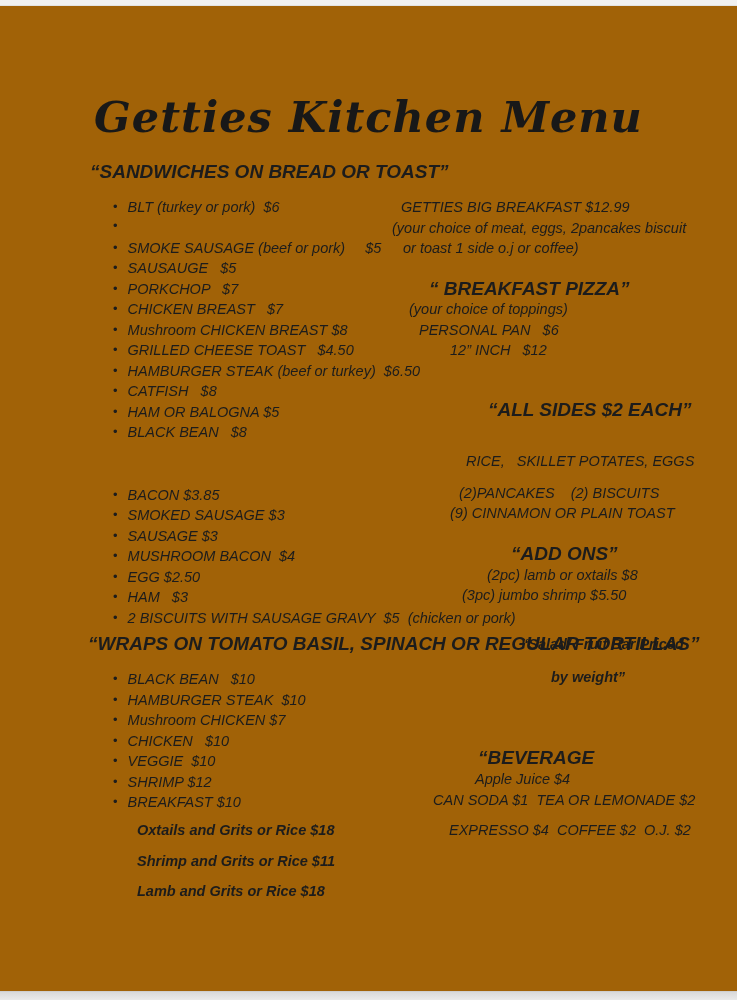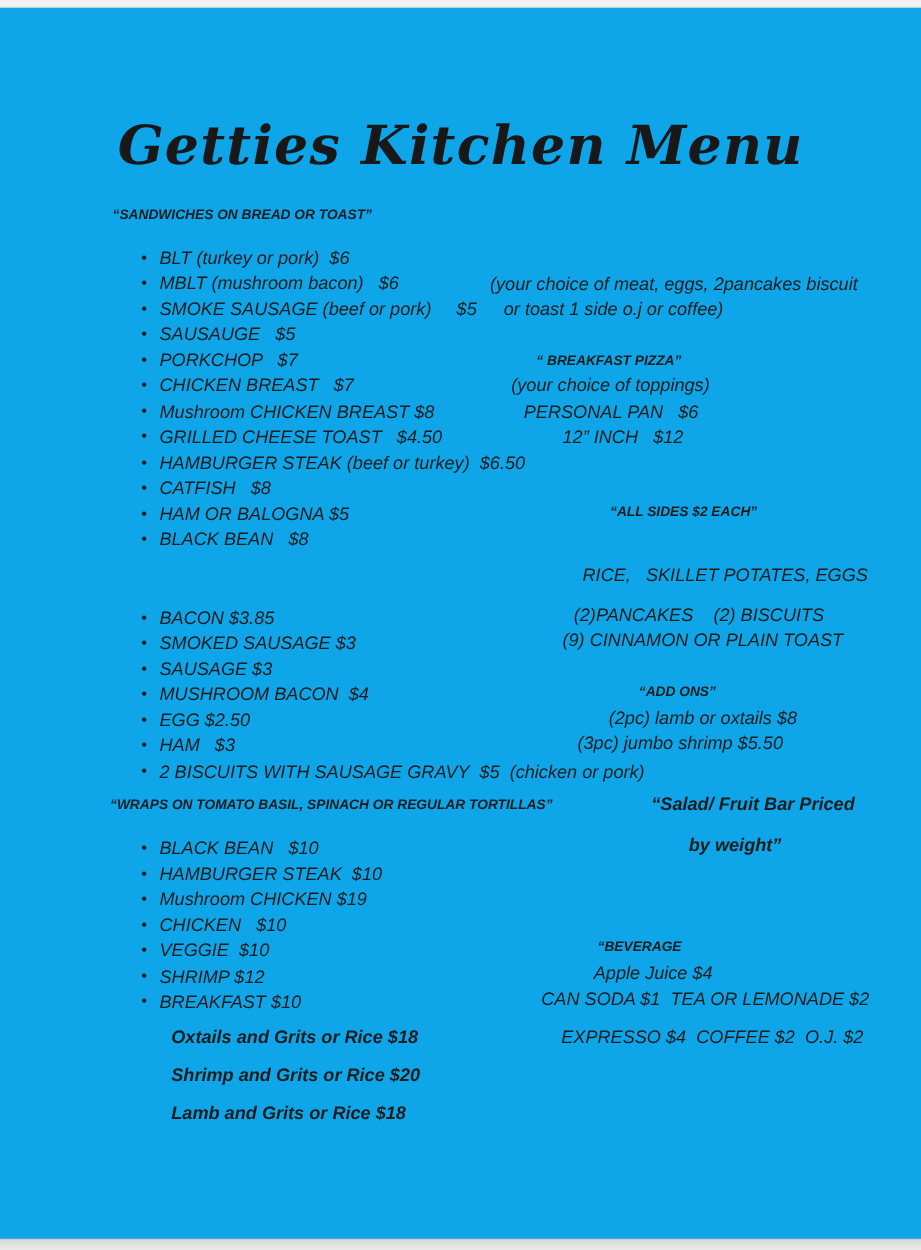--- a/index.html
+++ b/index.html
@@ -4,21 +4,21 @@
 <style>
   html, body {
     margin: 0;
     padding: 0;
     background: #ffffff;
   }
   .page {
     position: relative;
     width: 737px;
     height: 1000px;
-    background: #0ea5e9;
+    background: #a16207;
     overflow: hidden;
     font-family: "Liberation Sans", sans-serif;
     color: #1c1c1c;
   }
   .bar-top {
     position: absolute;
     top: 0; left: 0;
     width: 100%;
     height: 5px;
     background: #f1f1f1;
@@ -49,21 +49,21 @@
   .line {
     position: absolute;
     white-space: pre;
     font-style: italic;
     font-size: 14.5px;
     line-height: 20px;
     color: #1c1c1c;
   }
   .heading {
     font-weight: 700;
-    font-size: 11px;
+    font-size: 19px;
   }
   .bold {
     font-weight: 700;
   }
   .bullet-item {
     display: flex;
     align-items: baseline;
   }
   .bullet {
     font-style: normal;
@@ -77,21 +77,21 @@
 <body>
 
 <div class="page">
   <div class="bar-top"></div>
 
   <h1 class="title">Getties Kitchen Menu</h1>
 
   <div class="line heading" style="left:90px; top:162px">“SANDWICHES ON BREAD OR TOAST”</div>
 
   <div class="line bullet-item" style="left:113px; top:197px"><span class="bullet">•</span><span>BLT (turkey or pork)  $6</span></div>
-  <div class="line bullet-item" style="left:113px; top:217px"><span class="bullet">•</span><span>MBLT (mushroom bacon)   $6</span></div>
+  <div class="line bullet-item" style="left:113px; top:217px"><span class="bullet">•</span></div>
   <div class="line bullet-item" style="left:113px; top:238px"><span class="bullet">•</span><span>SMOKE SAUSAGE (beef or pork)     $5</span></div>
   <div class="line bullet-item" style="left:113px; top:258px"><span class="bullet">•</span><span>SAUSAUGE   $5</span></div>
   <div class="line bullet-item" style="left:113px; top:279px"><span class="bullet">•</span><span>PORKCHOP   $7</span></div>
   <div class="line bullet-item" style="left:113px; top:299px"><span class="bullet">•</span><span>CHICKEN BREAST   $7</span></div>
   <div class="line bullet-item" style="left:113px; top:320px"><span class="bullet">•</span><span>Mushroom CHICKEN BREAST $8</span></div>
   <div class="line bullet-item" style="left:113px; top:340px"><span class="bullet">•</span><span>GRILLED CHEESE TOAST   $4.50</span></div>
   <div class="line bullet-item" style="left:113px; top:361px"><span class="bullet">•</span><span>HAMBURGER STEAK (beef or turkey)  $6.50</span></div>
   <div class="line bullet-item" style="left:113px; top:381px"><span class="bullet">•</span><span>CATFISH   $8</span></div>
   <div class="line bullet-item" style="left:113px; top:402px"><span class="bullet">•</span><span>HAM OR BALOGNA $5</span></div>
   <div class="line bullet-item" style="left:113px; top:422px"><span class="bullet">•</span><span>BLACK BEAN   $8</span></div>
@@ -102,30 +102,31 @@
   <div class="line bullet-item" style="left:113px; top:526px"><span class="bullet">•</span><span>SAUSAGE $3</span></div>
   <div class="line bullet-item" style="left:113px; top:546px"><span class="bullet">•</span><span>MUSHROOM BACON  $4</span></div>
   <div class="line bullet-item" style="left:113px; top:567px"><span class="bullet">•</span><span>EGG $2.50</span></div>
   <div class="line bullet-item" style="left:113px; top:587px"><span class="bullet">•</span><span>HAM   $3</span></div>
   <div class="line bullet-item" style="left:113px; top:608px"><span class="bullet">•</span><span>2 BISCUITS WITH SAUSAGE GRAVY  $5  (chicken or pork)</span></div>
 
   <div class="line heading" style="left:88px; top:634px">“WRAPS ON TOMATO BASIL, SPINACH OR REGULAR TORTILLAS”</div>
 
   <div class="line bullet-item" style="left:113px; top:669px"><span class="bullet">•</span><span>BLACK BEAN   $10</span></div>
   <div class="line bullet-item" style="left:113px; top:690px"><span class="bullet">•</span><span>HAMBURGER STEAK  $10</span></div>
-  <div class="line bullet-item" style="left:113px; top:710px"><span class="bullet">•</span><span>Mushroom CHICKEN $19</span></div>
+  <div class="line bullet-item" style="left:113px; top:710px"><span class="bullet">•</span><span>Mushroom CHICKEN $7</span></div>
   <div class="line bullet-item" style="left:113px; top:731px"><span class="bullet">•</span><span>CHICKEN   $10</span></div>
   <div class="line bullet-item" style="left:113px; top:751px"><span class="bullet">•</span><span>VEGGIE  $10</span></div>
   <div class="line bullet-item" style="left:113px; top:772px"><span class="bullet">•</span><span>SHRIMP $12</span></div>
   <div class="line bullet-item" style="left:113px; top:792px"><span class="bullet">•</span><span>BREAKFAST $10</span></div>
 
   <div class="line bold" style="left:137px; top:820px">Oxtails and Grits or Rice $18</div>
-  <div class="line bold" style="left:137px; top:851px">Shrimp and Grits or Rice $20</div>
+  <div class="line bold" style="left:137px; top:851px">Shrimp and Grits or Rice $11</div>
   <div class="line bold" style="left:137px; top:881px">Lamb and Grits or Rice $18</div>
 
+  <div class="line" style="left:401px; top:197px">GETTIES BIG BREAKFAST $12.99</div>
   <div class="line" style="left:392px; top:218px">(your choice of meat, eggs, 2pancakes biscuit</div>
   <div class="line" style="left:403px; top:238px">or toast 1 side o.j or coffee)</div>
 
   <div class="line heading" style="left:429px; top:279px">“ BREAKFAST PIZZA”</div>
   <div class="line" style="left:409px; top:299px">(your choice of toppings)</div>
   <div class="line" style="left:419px; top:320px">PERSONAL PAN   $6</div>
   <div class="line" style="left:450px; top:340px">12” INCH   $12</div>
 
   <div class="line heading" style="left:488px; top:400px">“ALL SIDES $2 EACH”</div>
   <div class="line" style="left:466px; top:451px">RICE,   SKILLET POTATES, EGGS</div>

